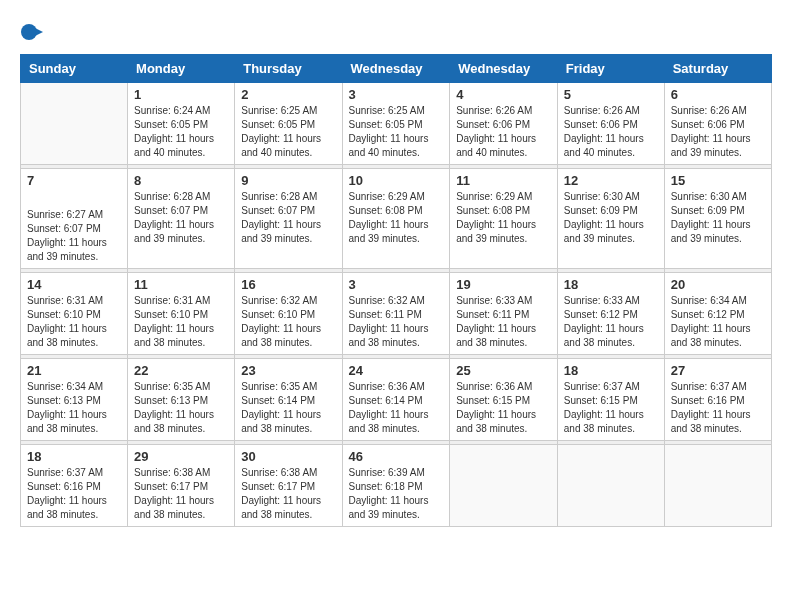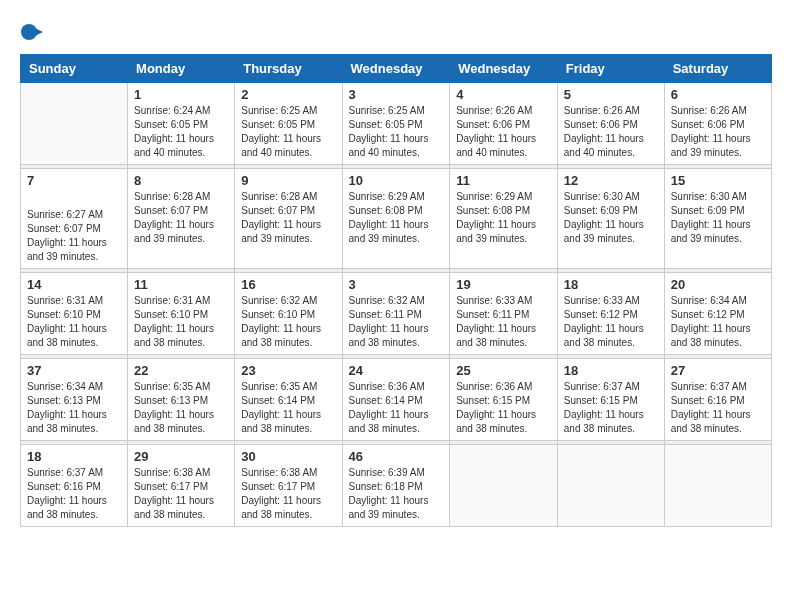--- a/index.html
+++ b/index.html
@@ -265,21 +265,21 @@
         <td></td>
         <td></td>
         <td></td>
         <td></td>
         <td></td>
         <td></td>
         <td></td>
       </tr>
       <tr>
         <td>
-          <span class="day-number">37</span>
+          <span class="day-number">21</span>
           <div class="day-info" style="white-space: pre-line;">Sunrise: 6:34 AM
 Sunset: 6:13 PM
 Daylight: 11 hours and 38 minutes.</div>
         </td>
         <td>
           <span class="day-number">22</span>
           <div class="day-info" style="white-space: pre-line;">Sunrise: 6:35 AM
 Sunset: 6:13 PM
 Daylight: 11 hours and 38 minutes.</div>
         </td>

